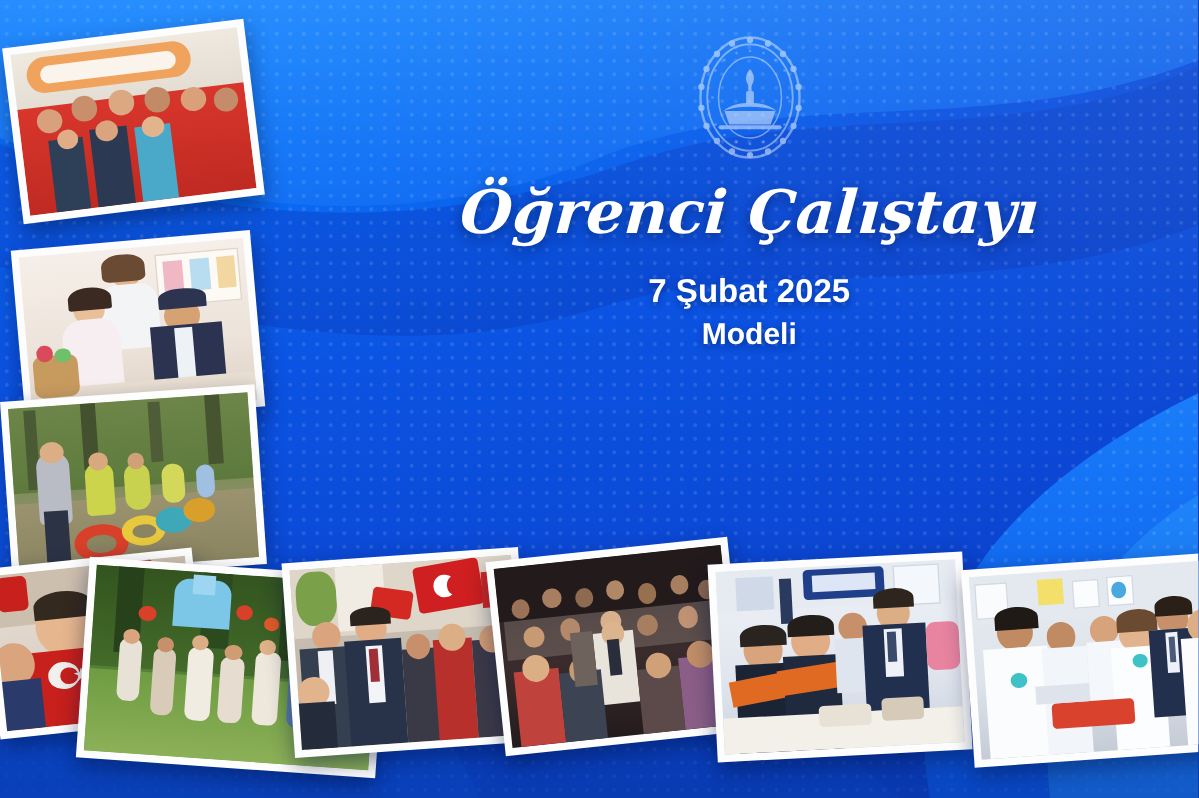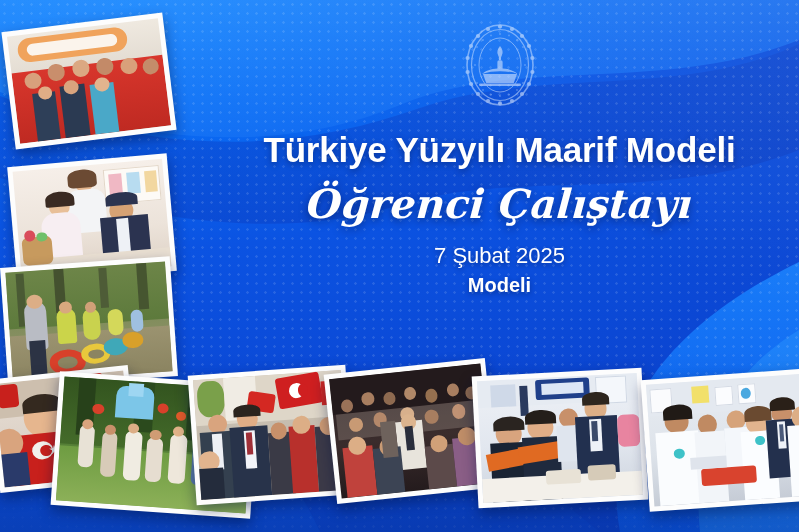--- a/index.html
+++ b/index.html
@@ -56,21 +56,21 @@
   .title-sub{
     margin-top:10px;
     font-family:"DejaVu Serif","Liberation Serif",serif;
     font-style:italic;font-weight:700;
     font-size:40px;color:#ffffff;white-space:nowrap;
     text-shadow:0 3px 8px rgba(0,20,70,.5);
     transform:skewX(-4deg);
   }
   .title-date{
     margin-top:16px;
-    font-size:22px;font-weight:400;color:#ffffff;
+    font-size:22px;font-weight:700;color:#ffffff;
     text-shadow:0 2px 5px rgba(0,20,70,.45);
   }
   .title-city{
     margin-top:5px;
     font-size:20px;font-weight:700;color:#ffffff;
     text-shadow:0 2px 5px rgba(0,20,70,.45);
   }
 
   
   .photo{
@@ -173,21 +173,20 @@
           <circle cx="60" cy="61" r=".9"></circle>
             <circle cx="20" cy="68" r=".9"></circle>
           <circle cx="54" cy="68" r=".9"></circle>
             <circle cx="28" cy="72.6" r=".9"></circle>
           <circle cx="46" cy="72.6" r=".9"></circle>
             <circle cx="37" cy="74" r=".9"></circle>
         </g>
       </svg>
     </div>
 
-    <div class="title-main">Türkiye Yüzyılı Maarif Modeli</div>
     <div class="title-sub">Öğrenci Çalıştayı</div>
     <div class="title-date">7 Şubat 2025</div>
     <div class="title-city">Modeli</div>
   </div>
 
   <div class="photo" style="left:8px;top:22px;width:152px;height:108px;transform:rotate(-7deg);">
     <div class="pic" style="background:linear-gradient(180deg,#efe9e0 0%,#e3dcd2 38%,#cbc3b8 100%);">
       <span style="left:6%;top:4%;width:72%;height:22%;background:#f0a35c;border-radius:30px;"></span>
       <span style="left:12%;top:9%;width:60%;height:11%;background:#fbf4ec;border-radius:20px;"></span>
       <span style="left:0;top:34%;width:100%;height:66%;background:linear-gradient(180deg,#d8362c 0%,#bf2a22 100%);"></span>

